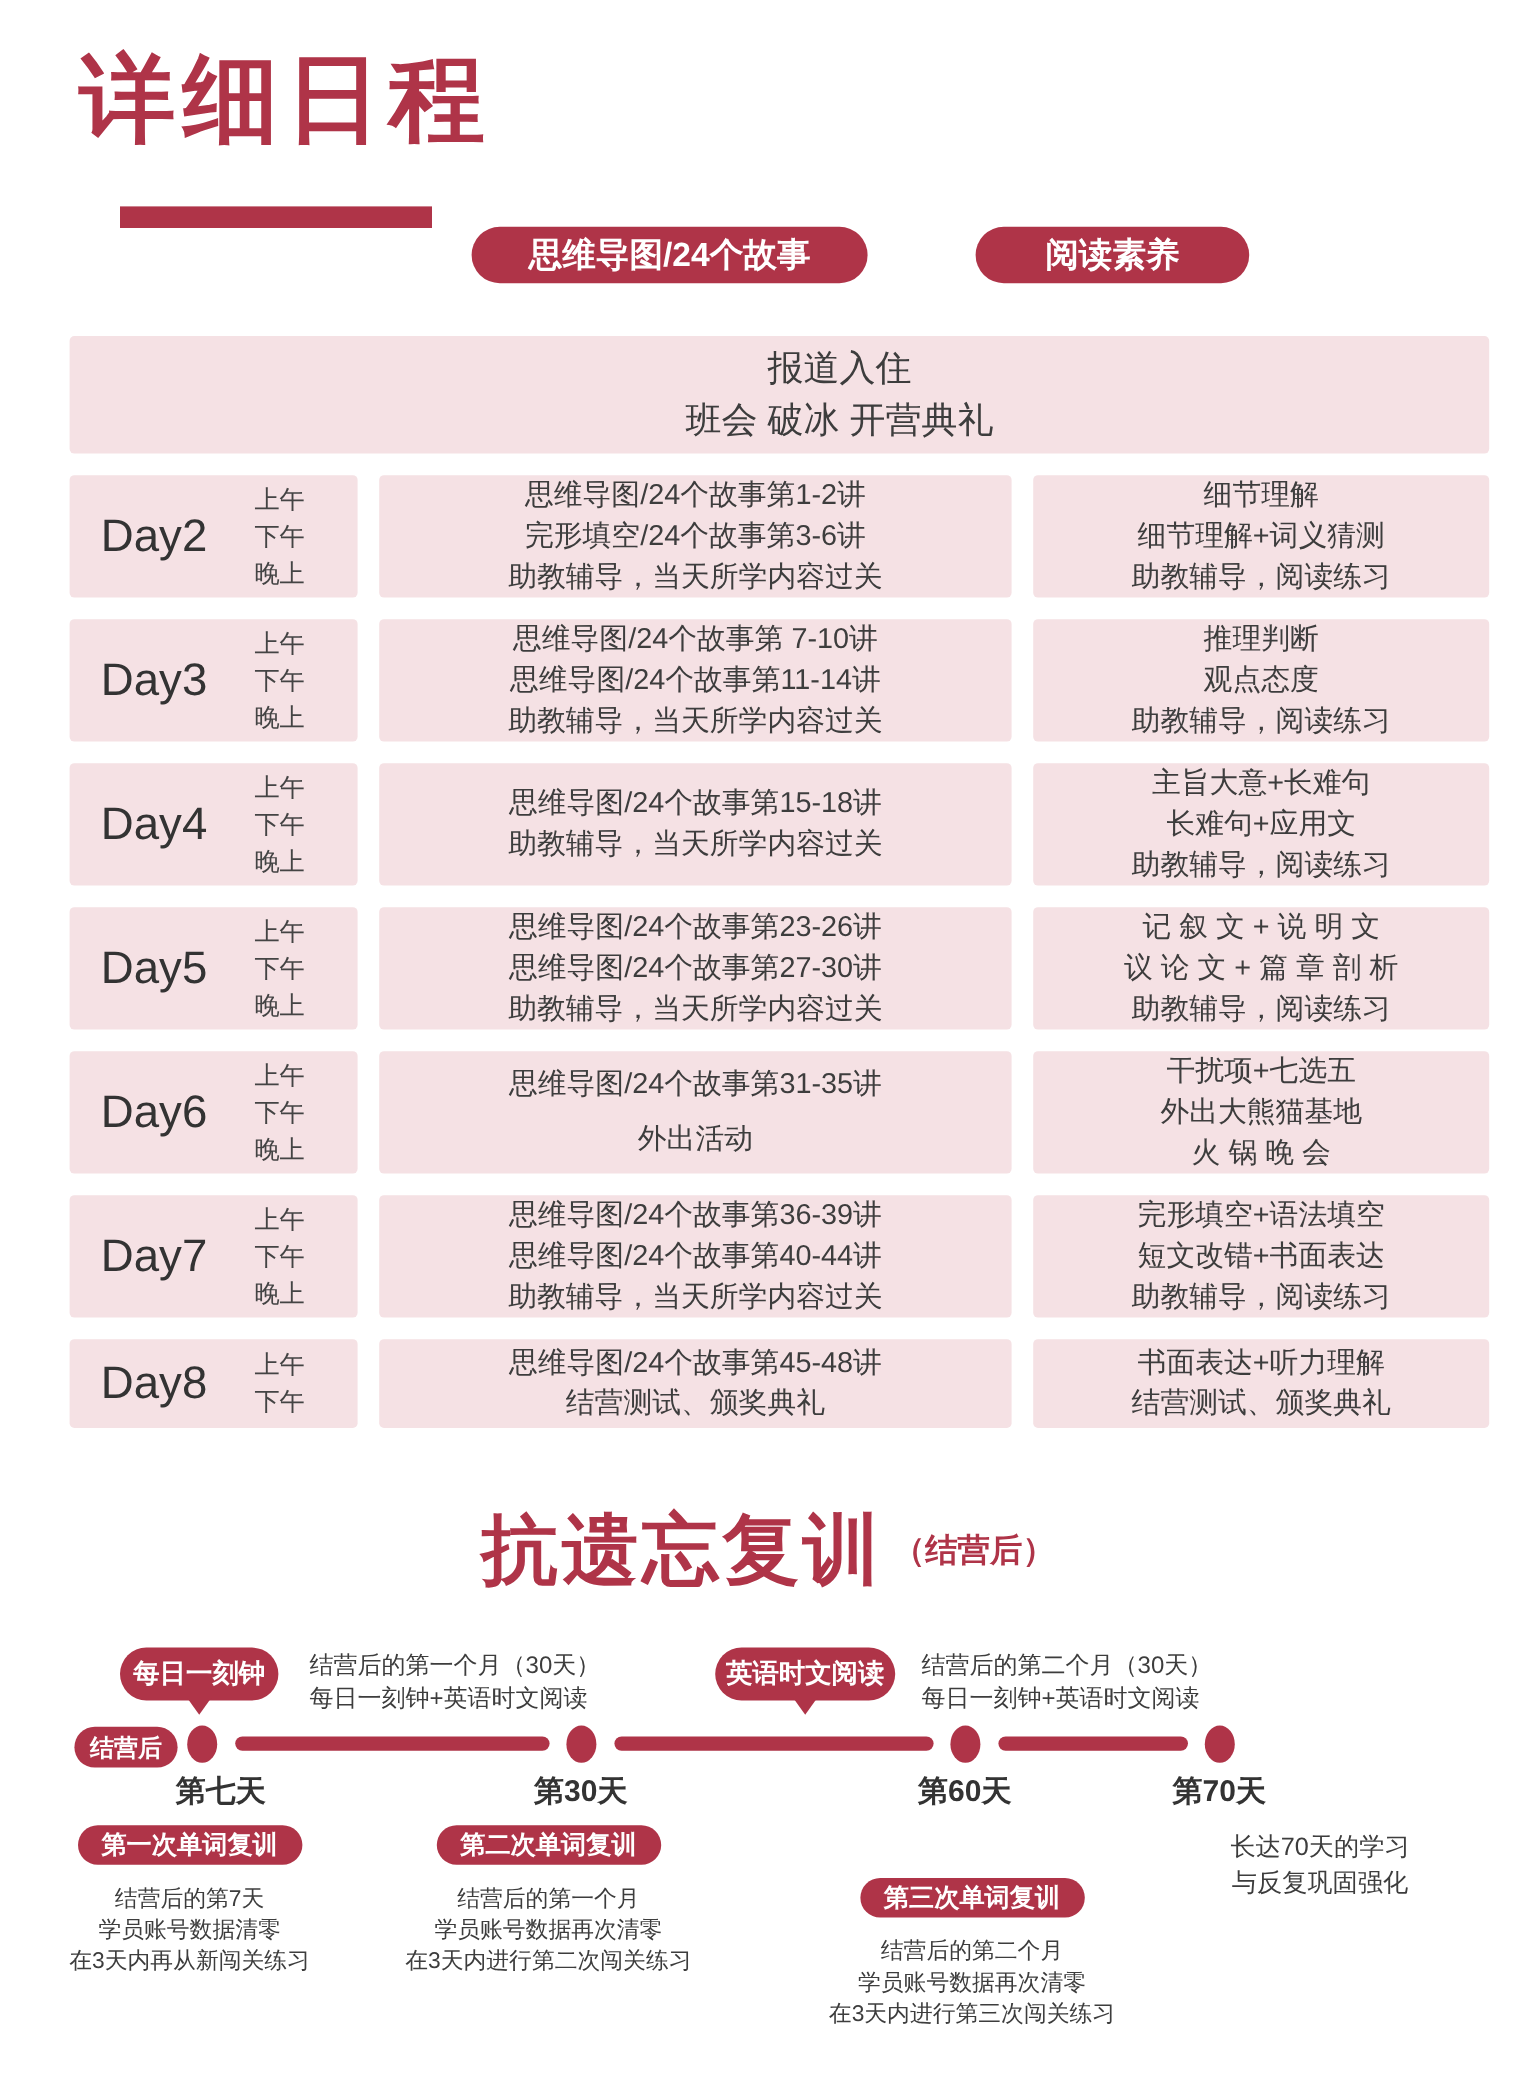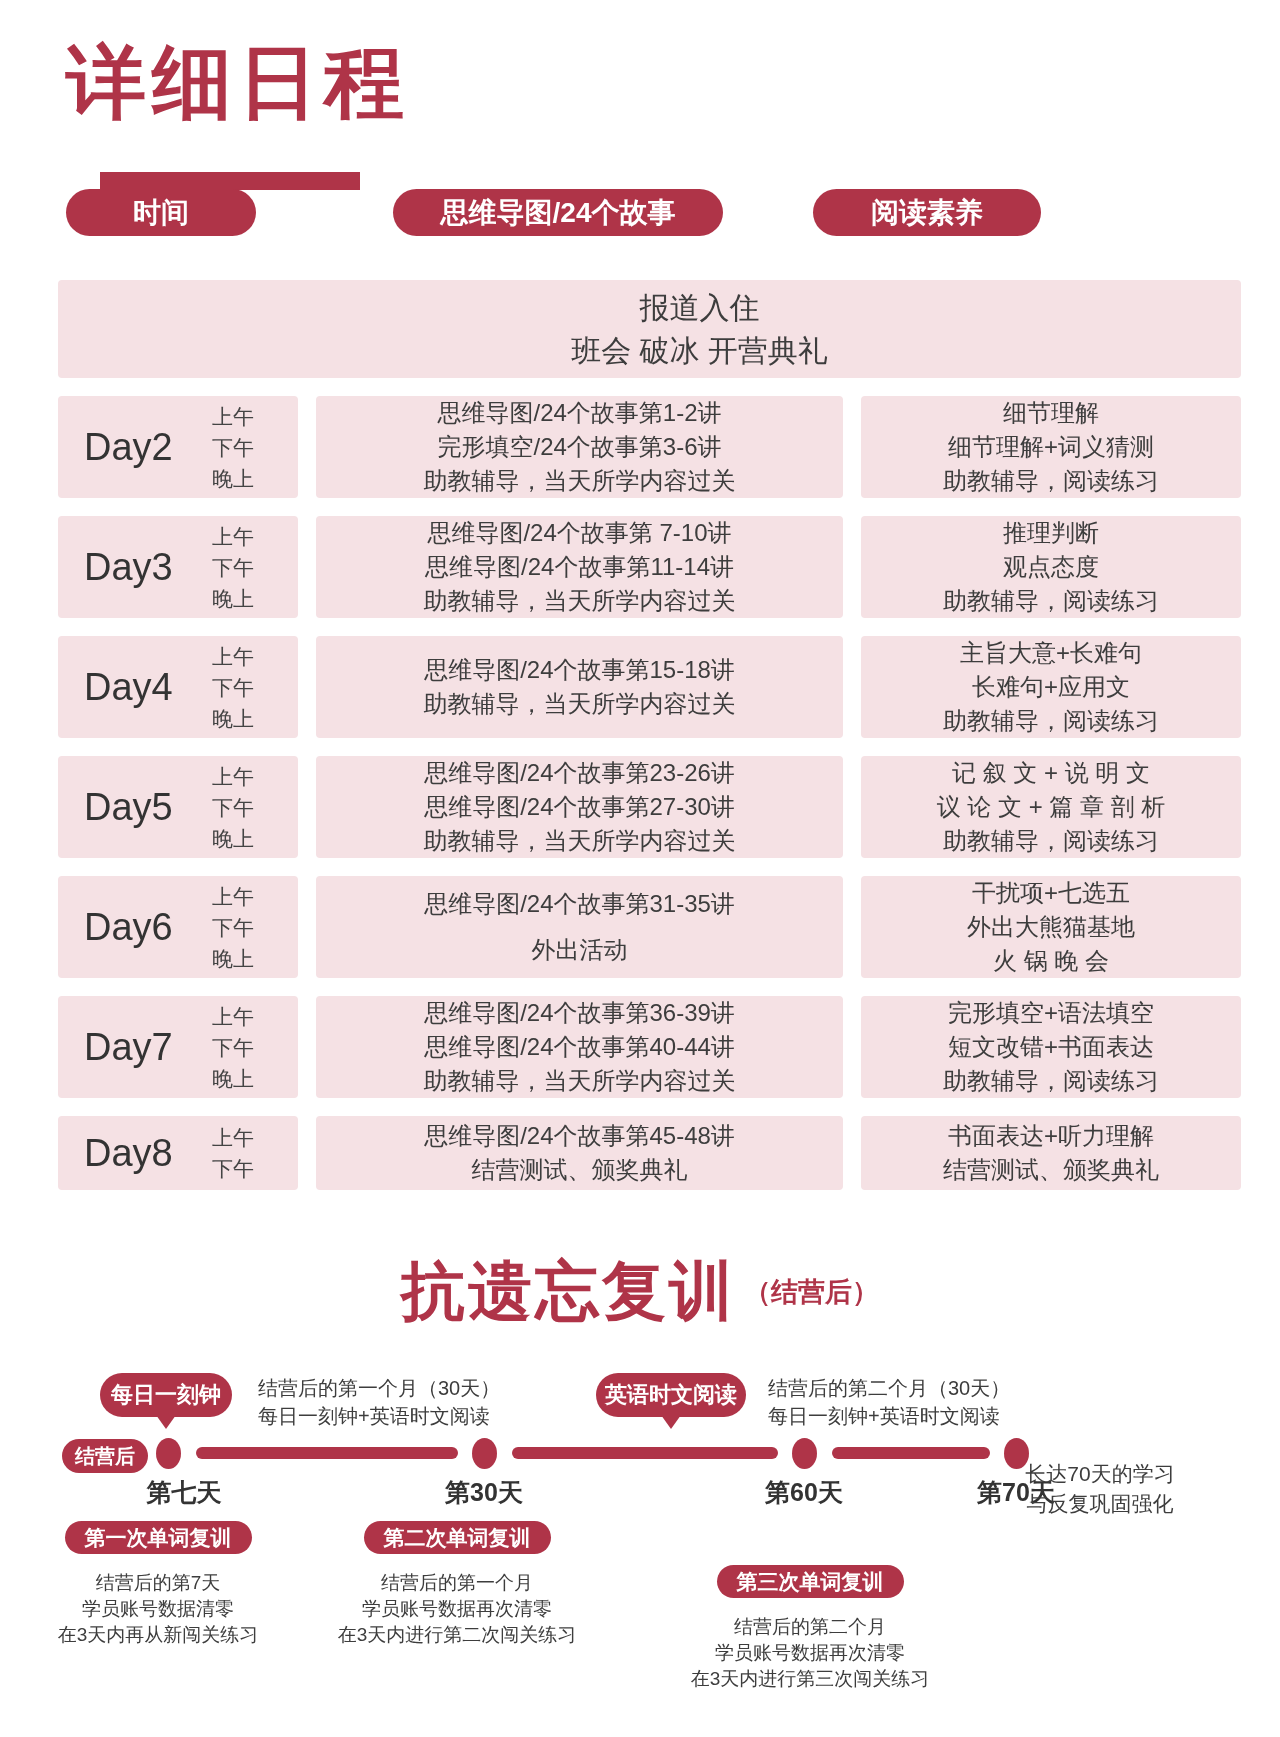--- a/index.html
+++ b/index.html
@@ -61,32 +61,31 @@
   .seg{position:absolute;top:1447px;height:12px;border-radius:6px;background:var(--accent);}
   .dot{position:absolute;top:1438px;width:25px;height:31px;border-radius:50%;background:var(--accent);}
   .milestone{position:absolute;top:1476px;width:160px;text-align:center;
     font-size:25px;font-weight:bold;color:#333;}
 
   
   .review{position:absolute;top:1521px;transform:translateX(-50%);width:340px;text-align:center;}
   .rpill{display:inline-block;height:33px;line-height:33px;padding:0 20px;border-radius:17px;
     background:var(--accent);color:#fff;font-weight:bold;font-size:21px;margin-bottom:16px;}
   .rline{font-size:19px;line-height:26px;color:var(--ink);}
-  .closing{position:absolute;left:1100px;top:1459px;transform:translateX(-50%);
+  .closing{position:absolute;left:1100px;top:1525px;transform:translateX(-50%);
     width:220px;text-align:center;font-size:21px;line-height:30px;color:var(--ink);}
 </style>
 </head>
 <body>
 
 <div class="page">
 
   <div class="title">详细日程</div>
   <div class="title-bar"></div>
 
-  <div class="pill hdr1">时间</div>
   <div class="pill hdr2">思维导图/24个故事</div>
   <div class="pill hdr3">阅读素养</div>
 
   <div class="rows" id="rows">
       <div class="row first">
         <div class="cell merged">
           <div class="line">报道入住</div>
           <div class="line">班会  破冰  开营典礼</div>
         </div>
       </div>

